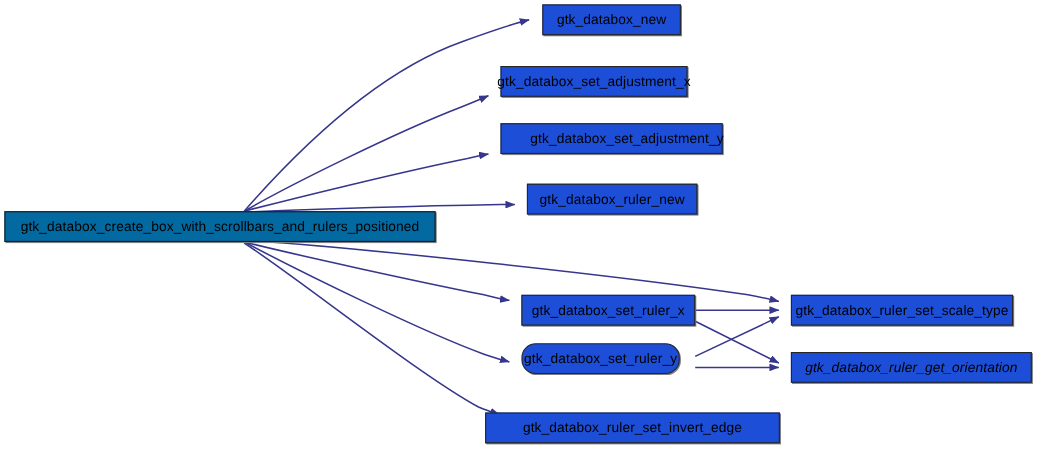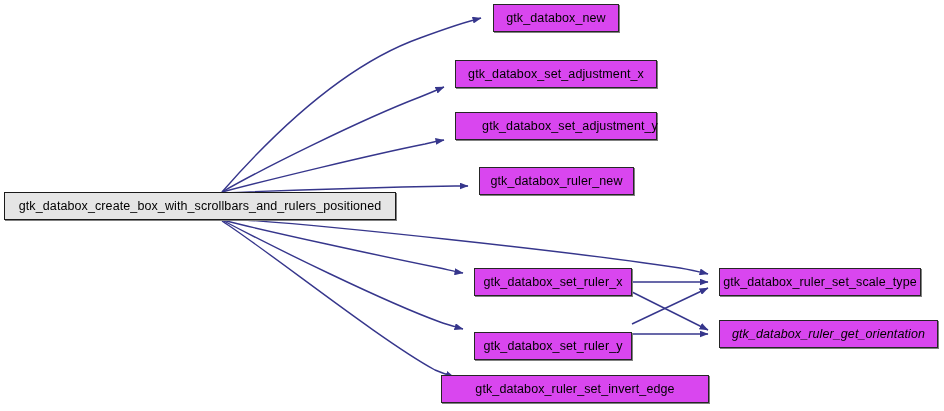--- a/index.html
+++ b/index.html
@@ -19,33 +19,33 @@
     position: absolute;
     left: 0;
     top: 0;
     width: 944px;
     height: 411px;
   }
   .graph-node {
     position: absolute;
     box-sizing: border-box;
     border: 1px solid #262626;
-    background: #d946ef;
+    background: #1d4ed8;
     display: flex;
     align-items: center;
     justify-content: center;
     color: #000000;
     font-size: 12.5px;
     line-height: 1;
     letter-spacing: 0.1px;
     white-space: nowrap;
     box-shadow: 1px 1px 0 0 #808080;
   }
   .graph-node.root {
-    background: #e5e5e5;
+    background: #0369a1;
     border-color: #1a1a1a;
   }
   .node-label {
     display: block;
     padding: 0 6px;
   }
 </style>
 </head>
 <body>
 
@@ -71,33 +71,33 @@
         <path d="M 632 334 L 708 334" fill="none" stroke="#36368c" stroke-width="1.4" marker-end="url(#arrow-head)"></path>
       </g>
   </svg>
   <div id="nodes-group">
       <div class="graph-node root" style="left: 4px; top: 192px; width: 392px; height: 28px;">
         <span class="node-label">gtk_databox_create_box_with_scrollbars_and_rulers_positioned</span>
       </div>
       <div class="graph-node" style="left: 493px; top: 4px; width: 126px; height: 28px;">
         <span class="node-label">gtk_databox_new</span>
       </div>
-      <div class="graph-node" style="left: 455px; top: 60px; width: 202px; height: 28px;">
+      <div class="graph-node" style="left: 455px; top: 60px; width: 170px; height: 28px;">
         <span class="node-label">gtk_databox_set_adjustment_x</span>
       </div>
       <div class="graph-node" style="left: 455px; top: 112px; width: 202px; height: 28px; padding-left: 28px;">
         <span class="node-label">gtk_databox_set_adjustment_y</span>
       </div>
       <div class="graph-node" style="left: 479px; top: 167px; width: 155px; height: 28px;">
         <span class="node-label">gtk_databox_ruler_new</span>
       </div>
       <div class="graph-node" style="left: 474px; top: 268px; width: 158px; height: 28px;">
         <span class="node-label">gtk_databox_set_ruler_x</span>
       </div>
-      <div class="graph-node" style="left: 474px; top: 332px; width: 158px; height: 28px;">
+      <div class="graph-node" style="left: 474px; top: 312px; width: 144px; height: 28px; border-radius: 13px;">
         <span class="node-label">gtk_databox_set_ruler_y</span>
       </div>
       <div class="graph-node" style="left: 441px; top: 375px; width: 268px; height: 28px;">
         <span class="node-label">gtk_databox_ruler_set_invert_edge</span>
       </div>
       <div class="graph-node" style="left: 719px; top: 268px; width: 202px; height: 28px;">
         <span class="node-label">gtk_databox_ruler_set_scale_type</span>
       </div>
       <div class="graph-node" style="left: 719px; top: 320px; width: 219px; height: 28px; font-style: italic;">
         <span class="node-label">gtk_databox_ruler_get_orientation</span>

